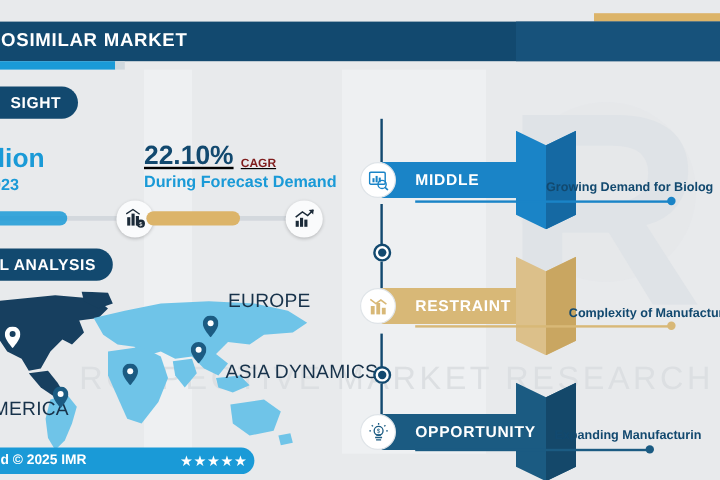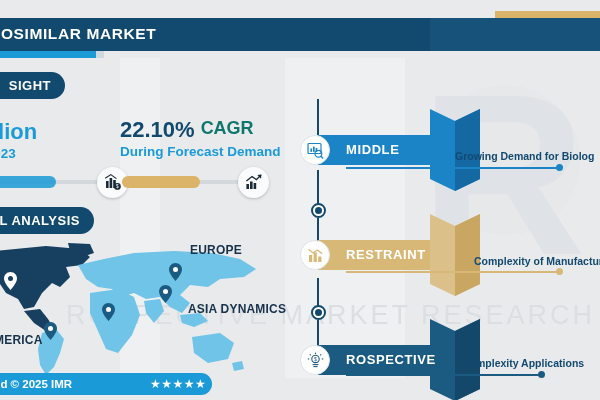--- a/index.html
+++ b/index.html
@@ -119,26 +119,26 @@
   }
   .stat-big.navy { color: #12496f; }
   .stat-sub {
     font-size: 13.5px;
     font-weight: 600;
     color: #1a9ad7;
     white-space: nowrap;
     margin-top: 2px;
   }
   .stat-cagr-row {
-    display: flex; align-items: flex-start; gap: 6px;
+    display: flex; align-items: flex-end; gap: 6px; text-decoration: underline;
   }
   .cagr-label {
-    font-size: 18px;
+    font-size: 10px;
     font-weight: 600;
-    color: #0f766e;
+    color: #7f1d1d;
   }
 
   
   .slider {
     position: absolute;
     height: 4px;
     border-radius: 2px;
     background: #d3d8dd;
   }
   .slider-fill {
@@ -153,22 +153,22 @@
     background: #fafbfc;
     box-shadow: 0 1px 3px rgba(0,0,0,.22);
     display: flex; align-items: center; justify-content: center;
   }
   .slider-knob svg { display: block; }
 
   
   #map-wrap { position: absolute; left: -6px; top: 243px; width: 310px; height: 135px; }
   .region-label {
     position: absolute;
-    font-size: 12px;
-    font-weight: 700;
+    font-size: 16px;
+    font-weight: 400;
     color: #17324a;
     white-space: nowrap;
     letter-spacing: 0.2px;
   }
   .pin { position: absolute; }
 
   
   .footer-bar {
     position: absolute;
     left: -10px; top: 373px;
@@ -466,19 +466,19 @@
           <line x1="14.2" y1="2.3" x2="13.2" y2="3.3"></line>
           <line x1="0.8" y1="7" x2="2.2" y2="7"></line>
           <line x1="14.8" y1="7" x2="16.2" y2="7"></line>
           <line x1="5.6" y1="12.6" x2="11.4" y2="12.6"></line>
           <line x1="6.4" y1="14.6" x2="10.6" y2="14.6"></line>
           <line x1="6.6" y1="10.5" x2="10.4" y2="10.5"></line>
         </g>
         <text x="8.5" y="8.8" font-size="5.2" fill="#1b5b82" text-anchor="middle" font-family="Liberation Sans, sans-serif">$</text>
       </svg>
     </div>
-    <div class="band-label">ROSPECTIVE</div>
-  </div>
-  <div class="callout-text" style="left:462px; top:357px;">Complexity Applications</div>
+    <div class="band-label">OPPORTUNITY</div>
+  </div>
+  <div class="callout-text" style="left:462px; top:357px;">Expanding Manufacturin</div>
   <div class="callout-line" style="left:346px; top:374px; width:196px; background:#1b5b82;"></div>
   <div class="callout-dot" style="left:538px; top:371px; background:#1b5b82;"></div>
 
 </div>
 
 </body></html>

